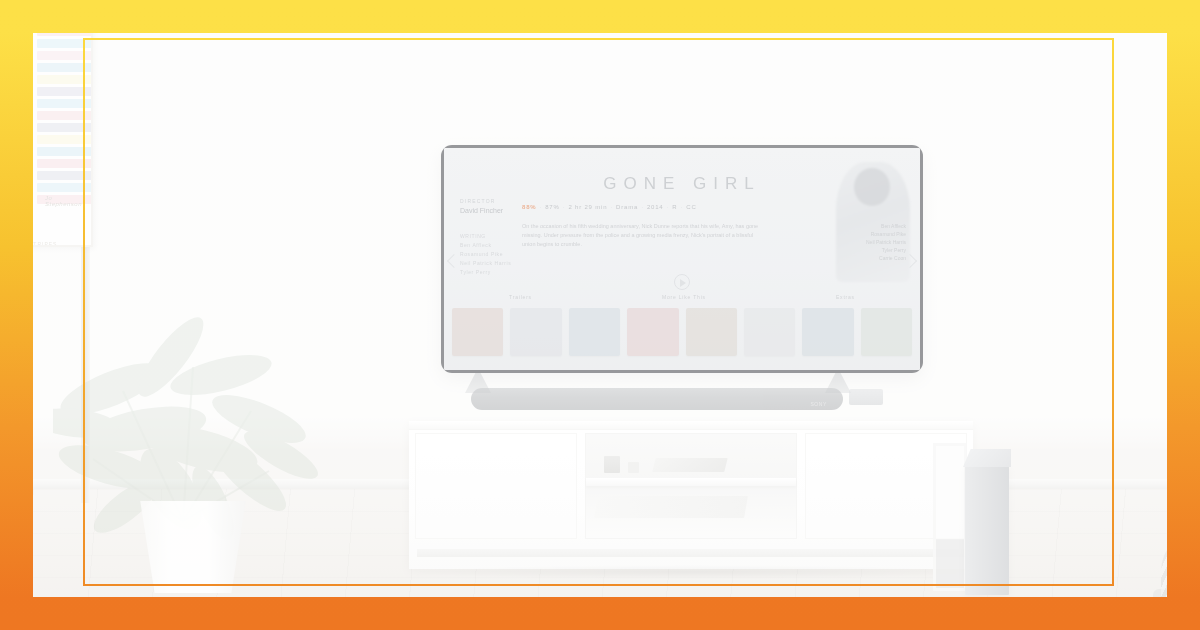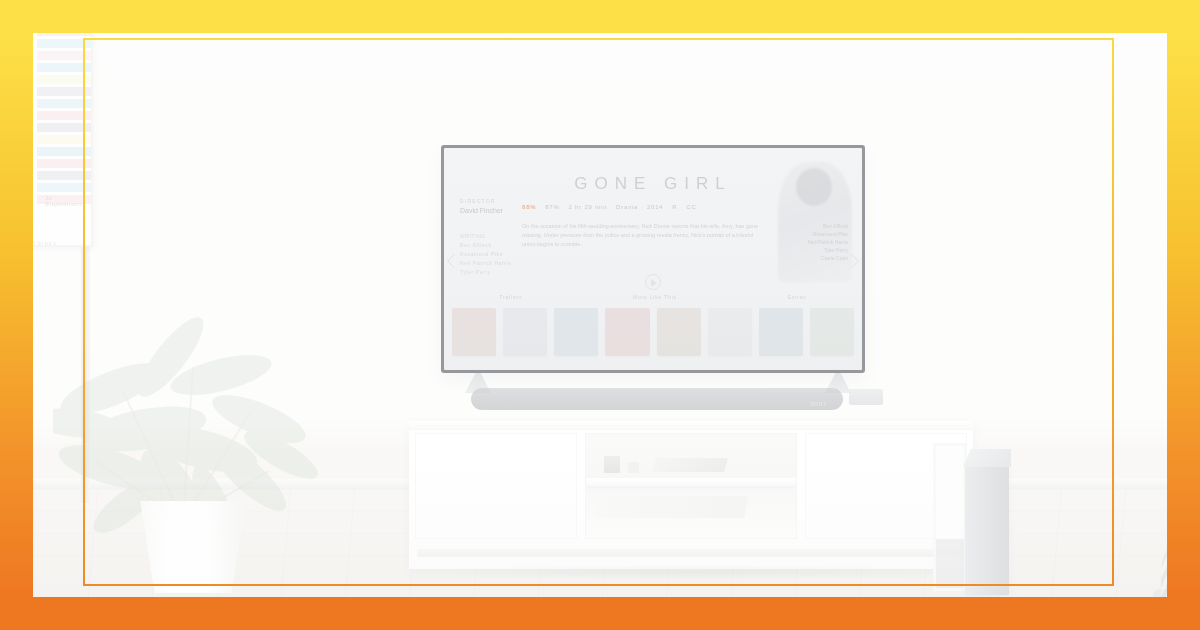--- a/index.html
+++ b/index.html
@@ -85,23 +85,23 @@
   }
   .art-cap {
     position: absolute; left: 6px; top: 232px;
     font-size: 5px; color: #d4d1cb; letter-spacing: 1px;
   }
 
   
   .tv {
     position: absolute;
     left: 408px; top: 112px;
-    width: 424px; height: 228px;
+    width: 482px; height: 228px;
     background: #2e3136;
-    border-radius: 3px;
+    border-radius: 11px;
     padding: 3px;
     box-shadow: 0 6px 18px rgba(0,0,0,.07);
   }
   .tv-screen {
     position: relative;
     width: 100%; height: 100%;
     overflow: hidden;
     background: linear-gradient(to bottom, #e6e8ea 0%, #e2e5e8 55%, #dcdfe2 100%);
     border-radius: 1px;
   }

